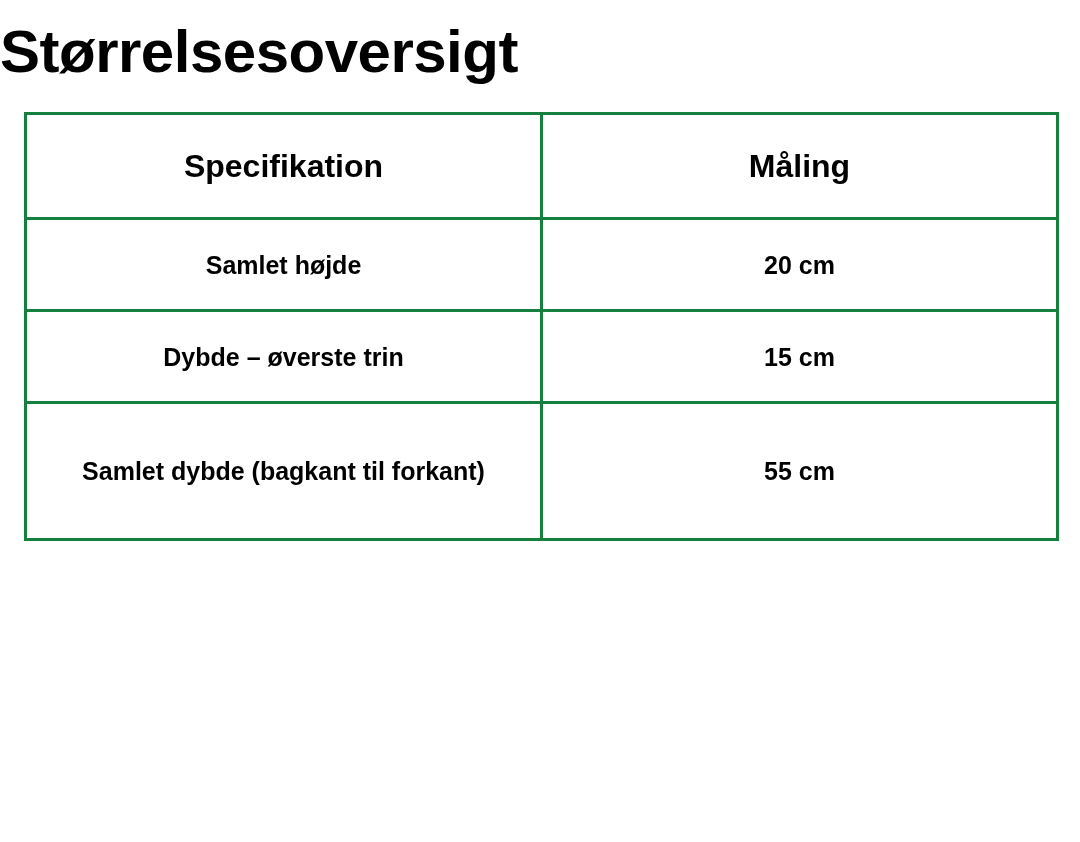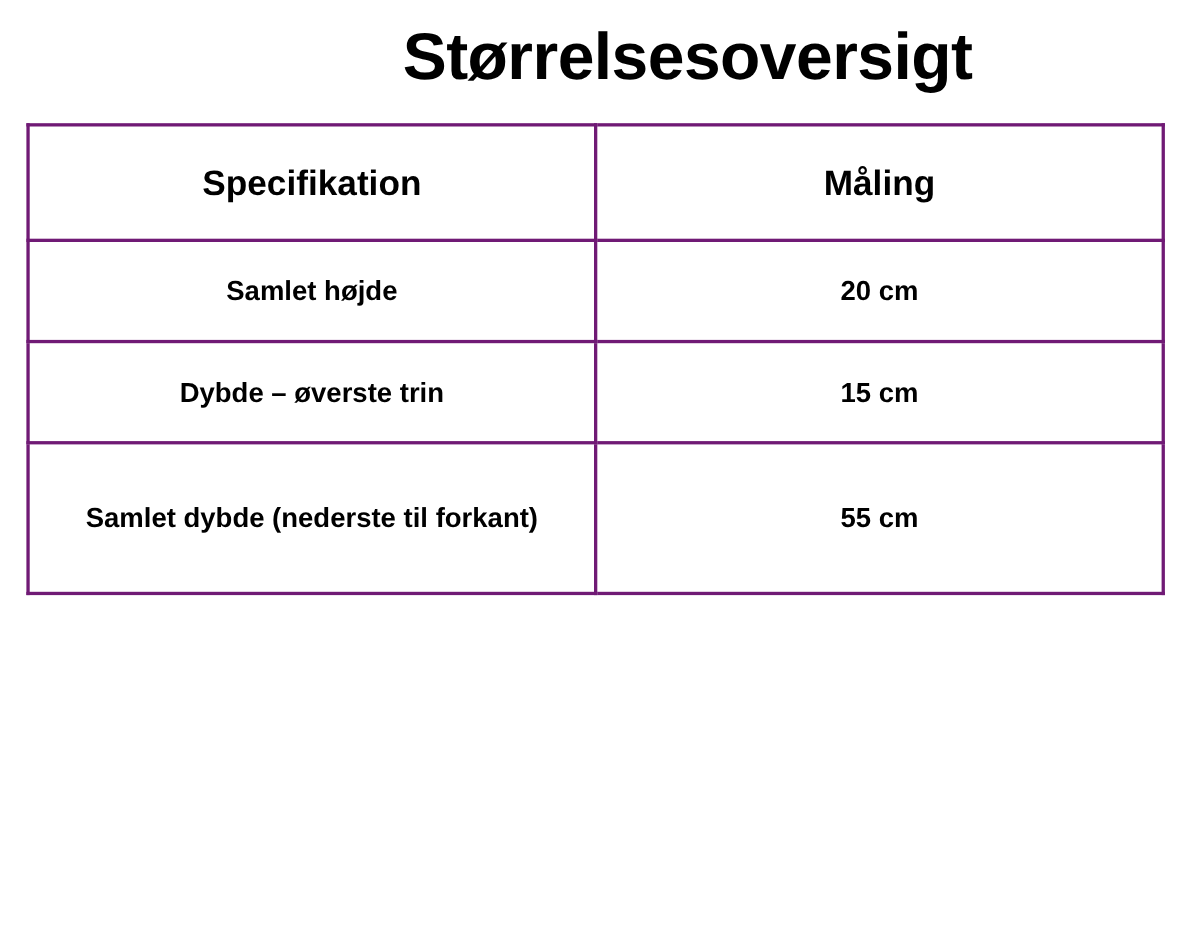--- a/index.html
+++ b/index.html
@@ -20,42 +20,42 @@
     height: 842px;
     position: relative;
     box-sizing: border-box;
   }
 
   .page-title {
     position: absolute;
     top: 12px;
     left: 0;
     width: 884px;
-    text-align: right;
+    text-align: left;
     font-size: 60px;
     font-weight: bold;
     line-height: 80px;
     letter-spacing: -0.5px;
     color: #000000;
     white-space: nowrap;
   }
 
   .size-table {
     position: absolute;
     left: 24px;
     top: 112px;
     width: 1032px;
     border-collapse: collapse;
     table-layout: fixed;
     background: #ffffff;
   }
 
   .size-table th,
   .size-table td {
-    border: 3px solid #701a75;
+    border: 3px solid #15803d;
     text-align: center;
     vertical-align: middle;
     color: #000000;
     padding: 6px 14px;
     box-sizing: border-box;
   }
 
   .size-table col.col-spec { width: 516px; }
   .size-table col.col-meas { width: 516px; }
 
@@ -102,19 +102,19 @@
     <tbody>
       <tr>
         <td class="spec-cell">Samlet højde</td>
         <td>20 cm</td>
       </tr>
       <tr>
         <td class="spec-cell">Dybde – øverste trin</td>
         <td>15 cm</td>
       </tr>
       <tr class="tall-row">
-        <td class="spec-cell">Samlet dybde (nederste til forkant)</td>
+        <td class="spec-cell">Samlet dybde (bagkant til forkant)</td>
         <td>55 cm</td>
       </tr>
     </tbody>
   </table>
 
 </div>
 
 </body></html>

